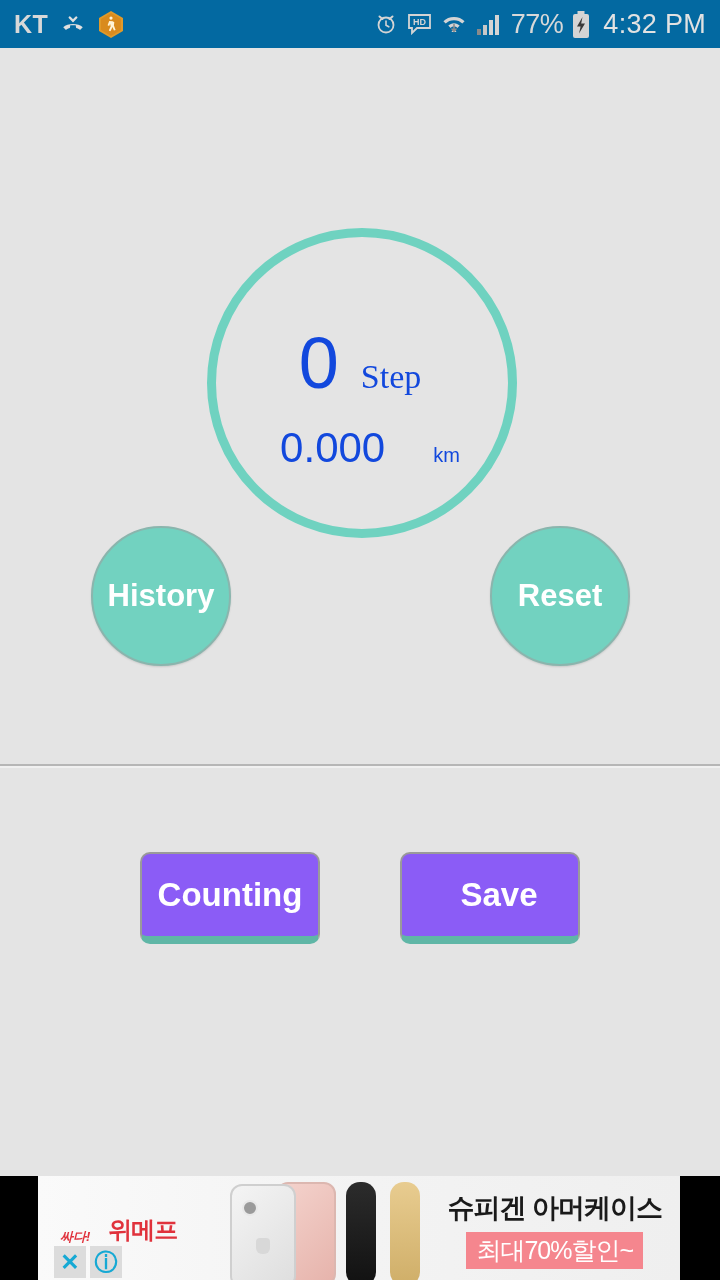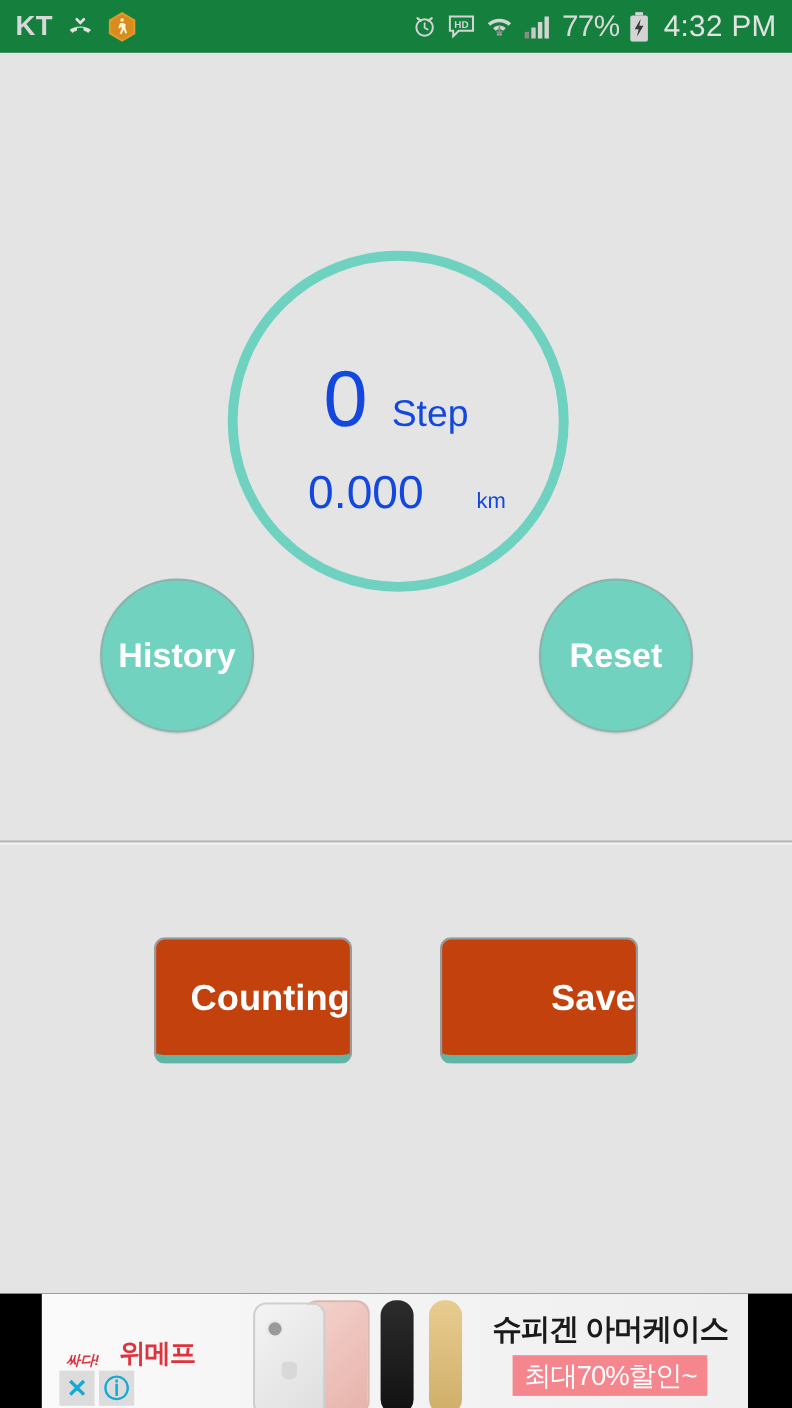--- a/index.html
+++ b/index.html
@@ -7,21 +7,21 @@
     width:720px; height:1280px;
     font-family:"Liberation Sans", sans-serif;
     background:#e4e4e4;
     overflow:hidden;
   }
   .screen { position:relative; width:720px; height:1280px; background:#e4e4e4; }
 
   
   .statusbar {
     position:absolute; top:0; left:0; width:720px; height:48px;
-    background:#15803d; color:#d4d4d4;
+    background:#0369a1; color:#d4d4d4;
     display:flex; align-items:center; padding:0 14px;text-align:right;
   }
   .sb-left { display:flex; align-items:center; gap:12px; }
   .sb-carrier { font-size:25px; font-weight:bold; letter-spacing:.5px; color:#d8d8d8; }
   .sb-right { margin-left:auto; display:flex; align-items:center; gap:9px; }
   .sb-pct { font-size:27px; color:#d8d8d8; letter-spacing:-.5px; }
   .sb-time { font-size:27px; color:#e2e2e2; letter-spacing:.3px; margin-left:4px; }
   .ic { display:inline-flex; align-items:center; justify-content:center; }
 
   
@@ -45,21 +45,21 @@
     position:absolute; left:207px; top:228px;
     width:310px; height:310px; border-radius:50%;
     border:9px solid #6fd2c0; background:transparent;
   }
   .step-val {
     position:absolute; left:0; top:322px; width:720px;
     text-align:center; color:#1248dd;
     font-size:0;
   }
   .step-num { font-size:72px; color:#1248dd; font-weight:normal; vertical-align:baseline; }
-  .step-unit { font-size:34px; color:#1248dd; margin-left:22px; vertical-align:baseline; }
+  .step-unit { font-size:34px; color:#1248dd; margin-left:22px; vertical-align:baseline;font-family:Liberation Serif, serif; }
   .dist-row {
     position:absolute; left:0; top:424px; width:720px;
     text-align:center; font-size:0;
   }
   .dist-num { font-size:42px; color:#1248dd; letter-spacing:0px;margin-left:20px; }
   .dist-unit { font-size:20px; color:#1248dd; margin-left:48px; }
 
   
   .round-btn {
     position:absolute; width:140px; height:140px; border-radius:50%;
@@ -76,25 +76,25 @@
     position:absolute; left:0; top:764px; width:720px; height:2px;
     background:#b6b6b6;
   }
   .divider-hi {
     position:absolute; left:0; top:766px; width:720px; height:2px;
     background:#f0f0f0;
   }
 
   
   .rect-btn {
-    position:absolute; height:115px; border-radius:10px;
-    background:#c2410c;
+    position:absolute; height:92px; border-radius:10px;
+    background:#8b5cf6;
     border:2px solid #9a9a9a;
     border-bottom:8px solid #5fb6a6;
-    display:flex; align-items:center; justify-content:flex-end;
+    display:flex; align-items:center; justify-content:center;
     color:#ffffff; font-size:33px; font-weight:bold; cursor:pointer;
   }
   .btn-counting { left:140px; top:852px; width:180px; }
   .btn-save     { left:400px; top:852px; width:180px;padding-left:18px; }
 
   
   .ad {
     position:absolute; left:0; top:1176px; width:720px; height:104px;
     background:#000000; overflow:hidden; cursor:pointer;
   }

